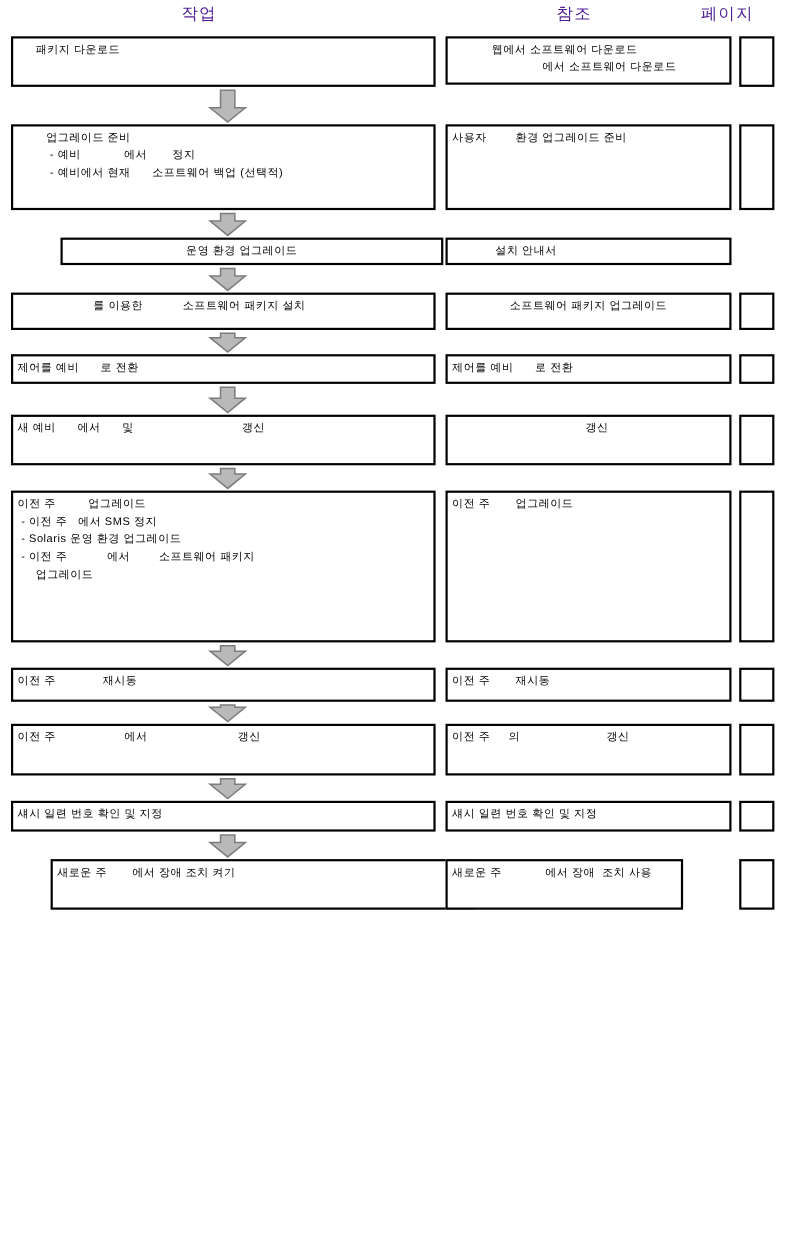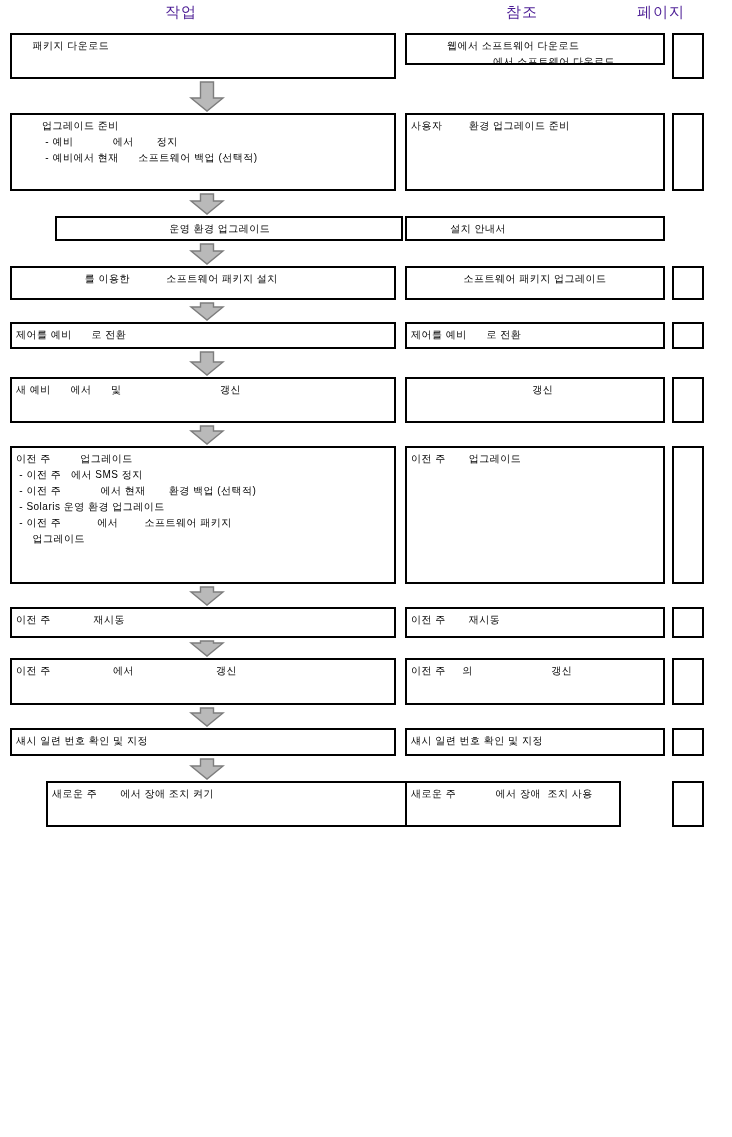--- a/index.html
+++ b/index.html
@@ -49,21 +49,21 @@
 <body>
 
 <div id="canvas">
   <div class="col-header" style="left: 181px;">작업</div>
   <div class="col-header" style="left: 522px;">참조</div>
   <div class="col-header" style="left: 661px;">페이지</div>
   <div id="rows-root">
       <div class="flow-box" style="left: 10px; width: 386px; top: 33px; height: 46px; border-color: rgb(0, 0, 0);">
         <div class="box-line">     패키지 다운로드</div>
       </div>
-      <div class="flow-box" style="left: 405px; width: 260px; top: 33px; height: 32px; border-color: rgb(0, 0, 0); padding-left: 40px;">
+      <div class="flow-box" style="left: 405px; width: 260px; top: 33px; height: 44px; border-color: rgb(0, 0, 0); padding-left: 40px;">
         <div class="box-line">웹에서 소프트웨어 다운로드</div>
         <div class="box-line">              에서 소프트웨어 다운로드</div>
       </div>
       <div class="flow-box" style="left: 672px; width: 32px; top: 33px; height: 46px; border-color: rgb(0, 0, 0);"></div>
       <svg class="flow-arrow-svg" width="34" height="31" style="left: 190px; top: 81px;">
         <polygon points="10.5,1 23.5,1 23.5,17 33,17 17,30 1,17 10.5,17" fill="#b9b9b9" stroke="#7d7d7d" stroke-width="1.4"></polygon>
       </svg>
       <div class="flow-box" style="left: 10px; width: 386px; top: 113px; height: 78px; border-color: rgb(0, 0, 0); padding-left: 30px;">
         <div class="box-line">업그레이드 준비</div>
         <div class="box-line"> - 예비            에서       정지</div>
@@ -111,21 +111,20 @@
       <div class="flow-box" style="left: 405px; width: 260px; top: 377px; height: 46px; border-color: rgb(0, 0, 0);">
         <div class="box-line">                                     갱신</div>
       </div>
       <div class="flow-box" style="left: 672px; width: 32px; top: 377px; height: 46px; border-color: rgb(0, 0, 0);"></div>
       <svg class="flow-arrow-svg" width="34" height="20" style="left: 190px; top: 425px;">
         <polygon points="10.5,1 23.5,1 23.5,6 33,6 17,19 1,6 10.5,6" fill="#b9b9b9" stroke="#7d7d7d" stroke-width="1.4"></polygon>
       </svg>
       <div class="flow-box" style="left: 10px; width: 386px; top: 446px; height: 138px; border-color: rgb(0, 0, 0);">
         <div class="box-line">이전 주         업그레이드</div>
         <div class="box-line"> - 이전 주   에서 SMS 정지</div>
-        <div class="box-line"> - 이전 주            에서 현재       환경 백업 (선택적)</div>
         <div class="box-line"> - Solaris 운영 환경 업그레이드</div>
         <div class="box-line"> - 이전 주           에서        소프트웨어 패키지</div>
         <div class="box-line">     업그레이드</div>
       </div>
       <div class="flow-box" style="left: 405px; width: 260px; top: 446px; height: 138px; border-color: rgb(0, 0, 0);">
         <div class="box-line">이전 주       업그레이드</div>
       </div>
       <div class="flow-box" style="left: 672px; width: 32px; top: 446px; height: 138px; border-color: rgb(0, 0, 0);"></div>
       <svg class="flow-arrow-svg" width="34" height="20" style="left: 190px; top: 586px;">
         <polygon points="10.5,1 23.5,1 23.5,6 33,6 17,19 1,6 10.5,6" fill="#b9b9b9" stroke="#7d7d7d" stroke-width="1.4"></polygon>

